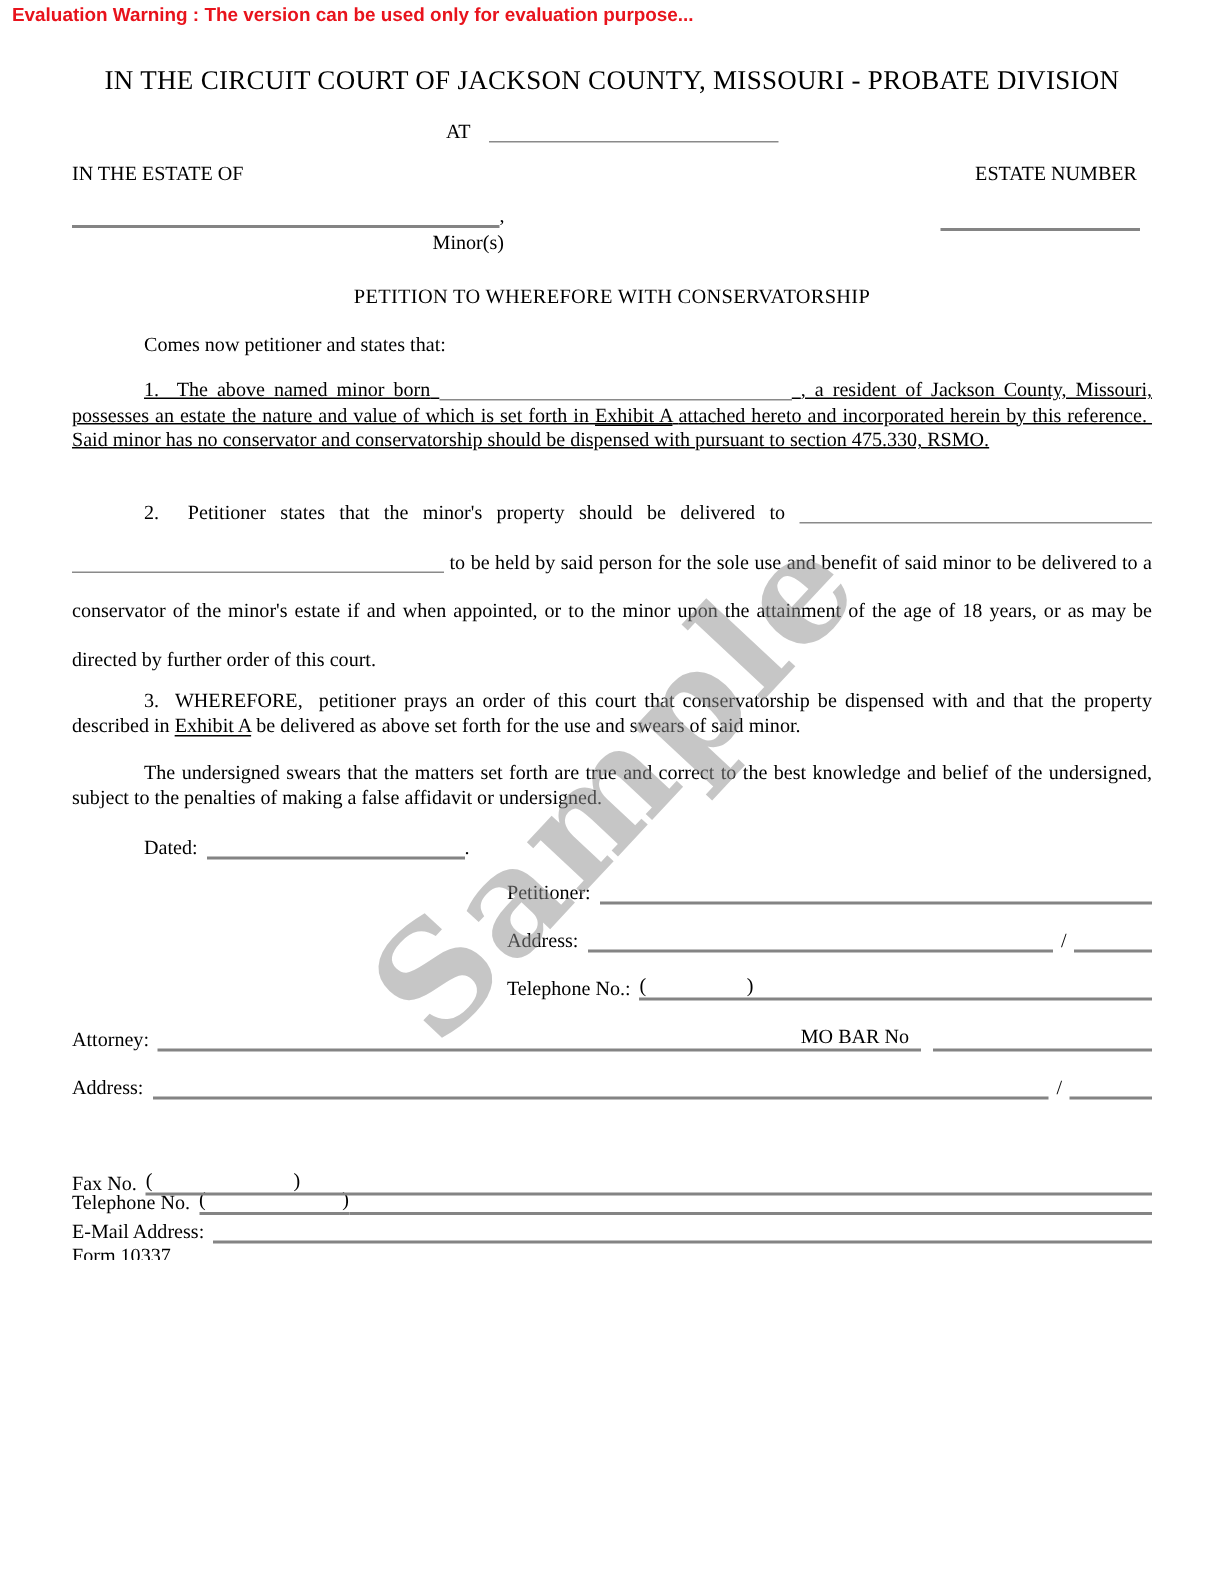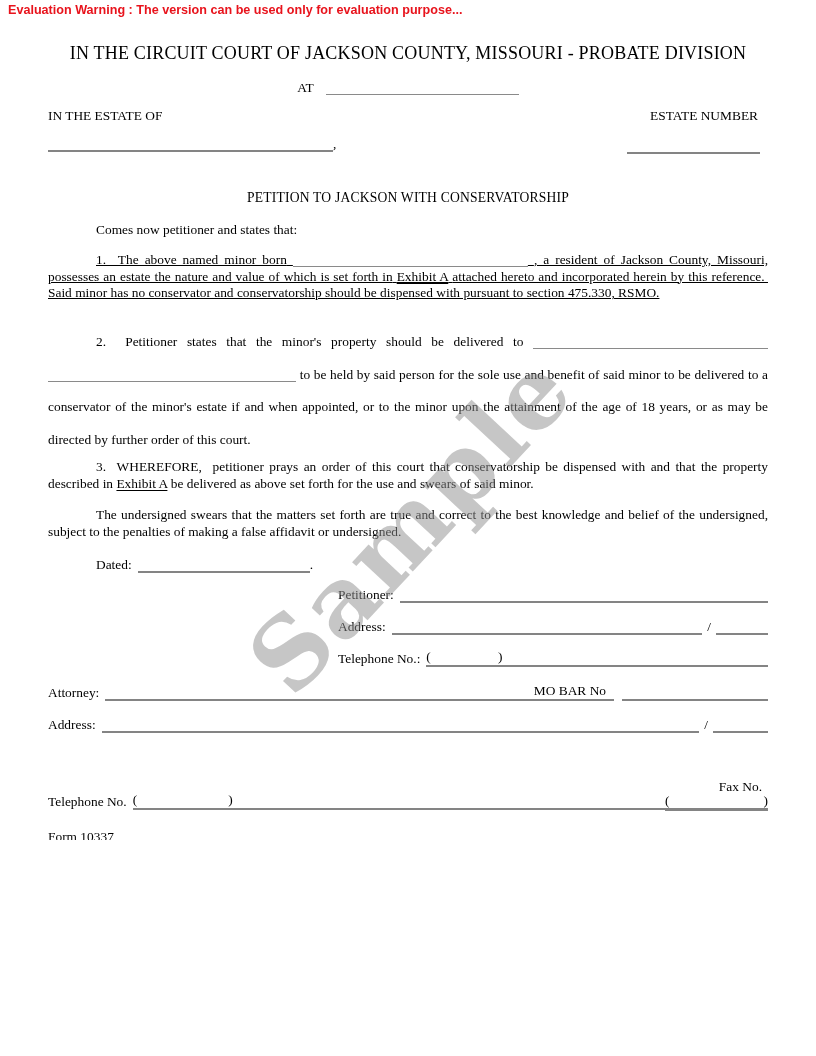--- a/index.html
+++ b/index.html
@@ -60,21 +60,21 @@
   .row-pet-address { top:617px; padding-left:290px; }
   .row-pet-phone { top:649px; padding-left:290px; }
   .pet-paren { width:76px; }
   .short-blank { width:52px; }
   .row-attorney { top:683px; }
   .bar-blank { width:146px; }
   .row-att-address { top:715px; }
   .att-short-blank { width:55px; }
   .row-att-phone { top:747px;margin-top:45px; }
   .att-paren { width:100px; }
-  .row-fax { top:779px;flex-direction:column; }
+  .row-fax { top:779px; }
   .fax-paren { width:103px; }
   .row-email { top:811px; }
   .form-number { top:829px; }
 
   .watermark {
     position:absolute; left:410px; top:524px;
     transform:translate(-50%,-50%) rotate(-47deg);
     font-family:"DejaVu Serif","Liberation Serif",serif;
     font-size:98px; font-weight:bold; color:#8f8f8f; opacity:0.5;
     letter-spacing:2px; z-index:3; pointer-events:none; white-space:nowrap;
@@ -99,23 +99,24 @@
 
     <div class="abs estate-row">
       <span>IN THE ESTATE OF</span>
       <span class="right">ESTATE NUMBER</span>
     </div>
 
     <div class="abs minor-row">
       <span class="minor-line"></span>
         <span>,</span>
     </div>
+    <div class="abs minors-label">Minor(s)</div>
     <div class="estate-no-line"></div>
 
-    <div class="abs petition-title">PETITION TO JACKSON WITH CONSERVATORSHIP</div>
+    <div class="abs petition-title">PETITION TO WHEREFORE WITH CONSERVATORSHIP</div>
 
     <div class="abs intro">Comes now petitioner and states that:</div>
 
     <div class="abs para p1">
       <span>1.&nbsp; The above named minor born</span>
       <span class="iblank" style="width:235px"></span>
       <span>, a resident of Jackson County, Missouri, possesses an estate the nature and value of which is set forth in</span>
       <span class="ul">Exhibit A</span>
       <span>attached hereto and incorporated herein by this reference.&nbsp; Said minor has no conservator and conservatorship should be dispensed with pursuant to section 475.330, RSMO.</span>
     </div>
@@ -189,17 +190,21 @@
 
     <div class="abs row row-fax">
       <span class="label">Fax No.</span>
       <span class="paren-blank fax-paren">
         <span>(</span>
         <span>)</span>
       </span>
       <span class="rblank fill"></span>
     </div>
 
+    <div class="abs row row-email">
+      <span class="label">E-Mail Address:</span>
+      <span class="rblank fill"></span>
+    </div>
 
     <div class="abs form-number">Form 10337</div>
 
   </div>
 </div>
 
 </body></html>

